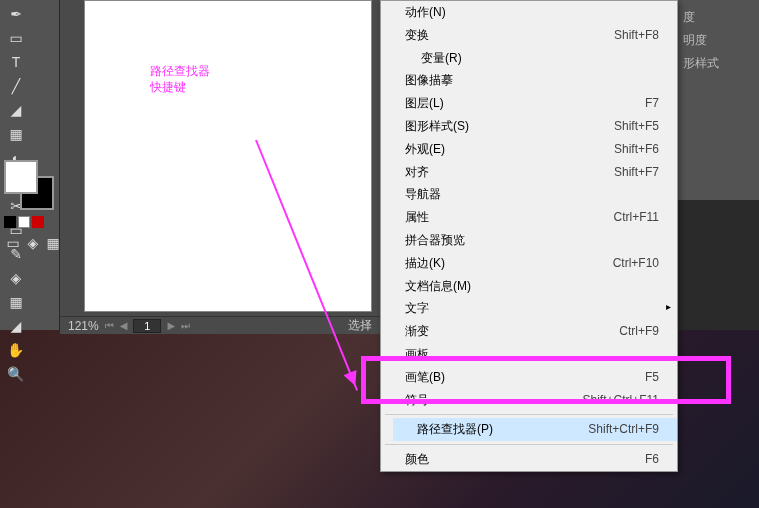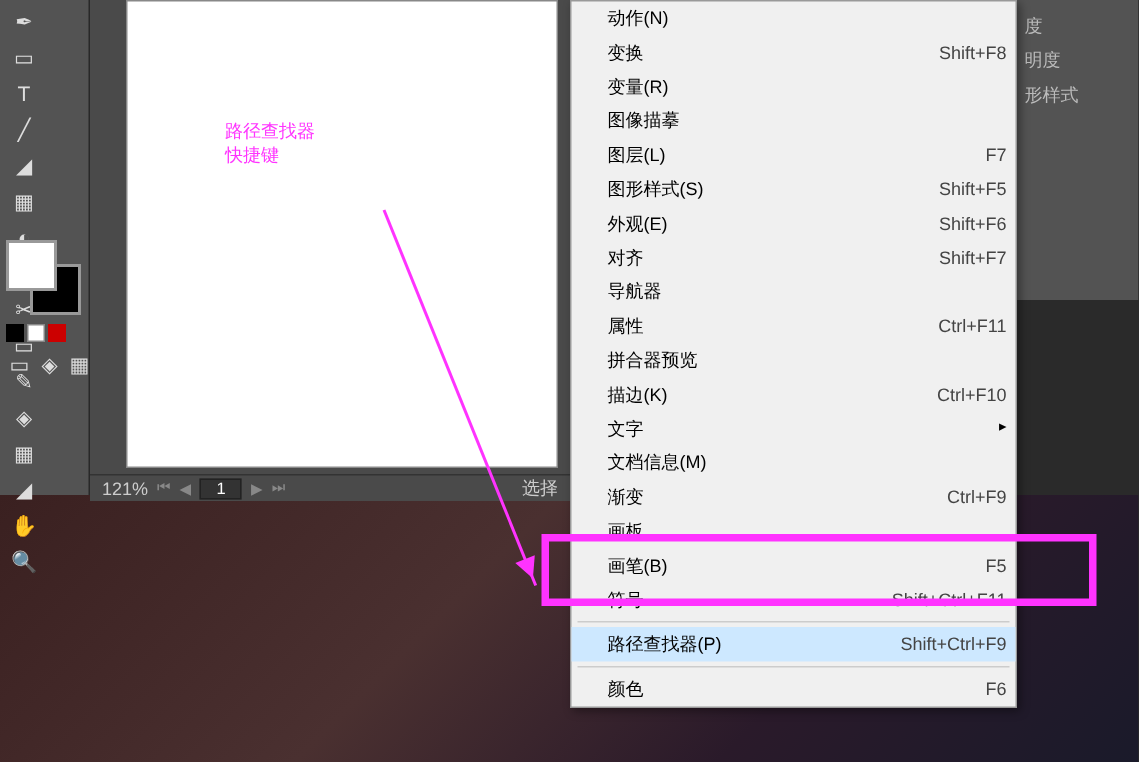--- a/index.html
+++ b/index.html
@@ -9,27 +9,27 @@
 .swatches{position:absolute;left:4px;top:160px;width:50px;height:50px}
 .sw-fg{position:absolute;width:34px;height:34px;background:#fff;border:2px solid #999;left:0;top:0}
 .sw-bg{position:absolute;width:34px;height:34px;background:#000;border:2px solid #999;left:16px;top:16px}
 .mini{position:absolute;left:4px;top:216px;display:flex;gap:2px}
 .mini div{width:12px;height:12px}
 .canvas-area{position:absolute;left:60px;top:0;width:320px;height:330px;background:#4a4a4a}
 .canvas{position:absolute;left:24px;top:0;width:288px;height:312px;background:#fff;border:1px solid #888}
 .status{position:absolute;left:60px;top:316px;width:320px;height:18px;background:#4a4a4a;border-top:1px solid #333;display:flex;align-items:center;color:#ccc;gap:6px;padding:0 8px}
 .status input{width:28px;background:#333;color:#fff;border:1px solid #222;text-align:center;font-size:11px}
 .nav-btn{color:#888;font-size:10px}
-.annotation{position:absolute;left:150px;top:80px;color:#f3f;font-size:26px;font-weight:400;z-index:5;line-height:1.3}
+.annotation{position:absolute;left:150px;top:64px;color:#f3f;font-size:26px;font-weight:400;z-index:5;line-height:1.3}
 .arrow{position:absolute;left:255px;top:140px;width:2px;height:270px;background:#f3f;transform:rotate(-22deg);transform-origin:top;z-index:4}
 .arrow::after{content:"";position:absolute;bottom:-2px;left:-6px;border:7px solid transparent;border-top:14px solid #f3f}
 .right-panel{position:absolute;right:0;top:0;width:82px;height:200px;background:#535353;color:#bbb;padding:6px 4px;font-size:11px}
 .right-panel div{padding:3px 2px}
 .menu{position:absolute;left:380px;top:0;width:298px;background:#f0f0f0;border:1px solid #999;box-shadow:2px 2px 6px rgba(0,0,0,.4);z-index:10}
-.menu-item{display:flex;justify-content:space-between;padding:3px 6px 3px 24px;color:#000;cursor:default;line-height:1.4}
+.menu-item{display:flex;justify-content:space-between;padding:3px 18px 3px 24px;color:#000;cursor:default;line-height:1.4}
 .menu-item.sel{background:#cde8ff}
 .menu-item.sub::after{content:"▸";position:absolute;right:6px;font-size:10px}
 .menu-hr{height:1px;background:#ccc;margin:3px 4px}
 .shortcut{color:#444}
 .hl-box{position:absolute;left:361px;top:356px;width:370px;height:48px;border:5px solid #f3f;z-index:15;pointer-events:none}
 .bg-img{position:absolute;left:0;top:330px;width:759px;height:178px;background:linear-gradient(135deg,#3a2020 0%,#4a3030 40%,#2a1a2a 70%,#1a1a2a 100%)}
 </style>
 </head>
 <body>
 
@@ -96,21 +96,21 @@
 
 <div class="menu" id="menu">
     <div class="menu-item" style="position: relative;">
       <span>动作(N)</span>
       <span class="shortcut"></span>
     </div>
     <div class="menu-item" style="position: relative;">
       <span>变换</span>
       <span class="shortcut">Shift+F8</span>
     </div>
-    <div class="menu-item" style="position: relative;">
+    <div class="menu-item" style="position: relative; margin-left: 16px;">
       <span>变量(R)</span>
       <span class="shortcut"></span>
     </div>
     <div class="menu-item" style="position: relative;">
       <span>图像描摹</span>
       <span class="shortcut"></span>
     </div>
     <div class="menu-item" style="position: relative;">
       <span>图层(L)</span>
       <span class="shortcut">F7</span>
@@ -136,46 +136,46 @@
       <span class="shortcut">Ctrl+F11</span>
     </div>
     <div class="menu-item" style="position: relative;">
       <span>拼合器预览</span>
       <span class="shortcut"></span>
     </div>
     <div class="menu-item" style="position: relative;">
       <span>描边(K)</span>
       <span class="shortcut">Ctrl+F10</span>
     </div>
+    <div class="menu-item" style="position: relative;">
+      <span>文档信息(M)</span>
+      <span class="shortcut"></span>
+    </div>
     <div class="menu-item sub" style="position: relative;">
       <span>文字</span>
-      <span class="shortcut"></span>
-    </div>
-    <div class="menu-item" style="position: relative;">
-      <span>文档信息(M)</span>
       <span class="shortcut"></span>
     </div>
     <div class="menu-item" style="position: relative;">
       <span>渐变</span>
       <span class="shortcut">Ctrl+F9</span>
     </div>
     <div class="menu-item" style="position: relative;">
       <span>画板</span>
       <span class="shortcut"></span>
     </div>
     <div class="menu-item" style="position: relative;">
       <span>画笔(B)</span>
       <span class="shortcut">F5</span>
     </div>
     <div class="menu-item" style="position: relative;">
       <span>符号</span>
       <span class="shortcut">Shift+Ctrl+F11</span>
     </div>
     <div class="menu-hr"></div>
-    <div class="menu-item sel" style="position: relative;">
+    <div class="menu-item sel" style="position: relative; margin-left: 12px;">
       <span>路径查找器(P)</span>
       <span class="shortcut">Shift+Ctrl+F9</span>
     </div>
     <div class="menu-hr"></div>
     <div class="menu-item" style="position: relative;">
       <span>颜色</span>
       <span class="shortcut">F6</span>
     </div>
   </div>
 

